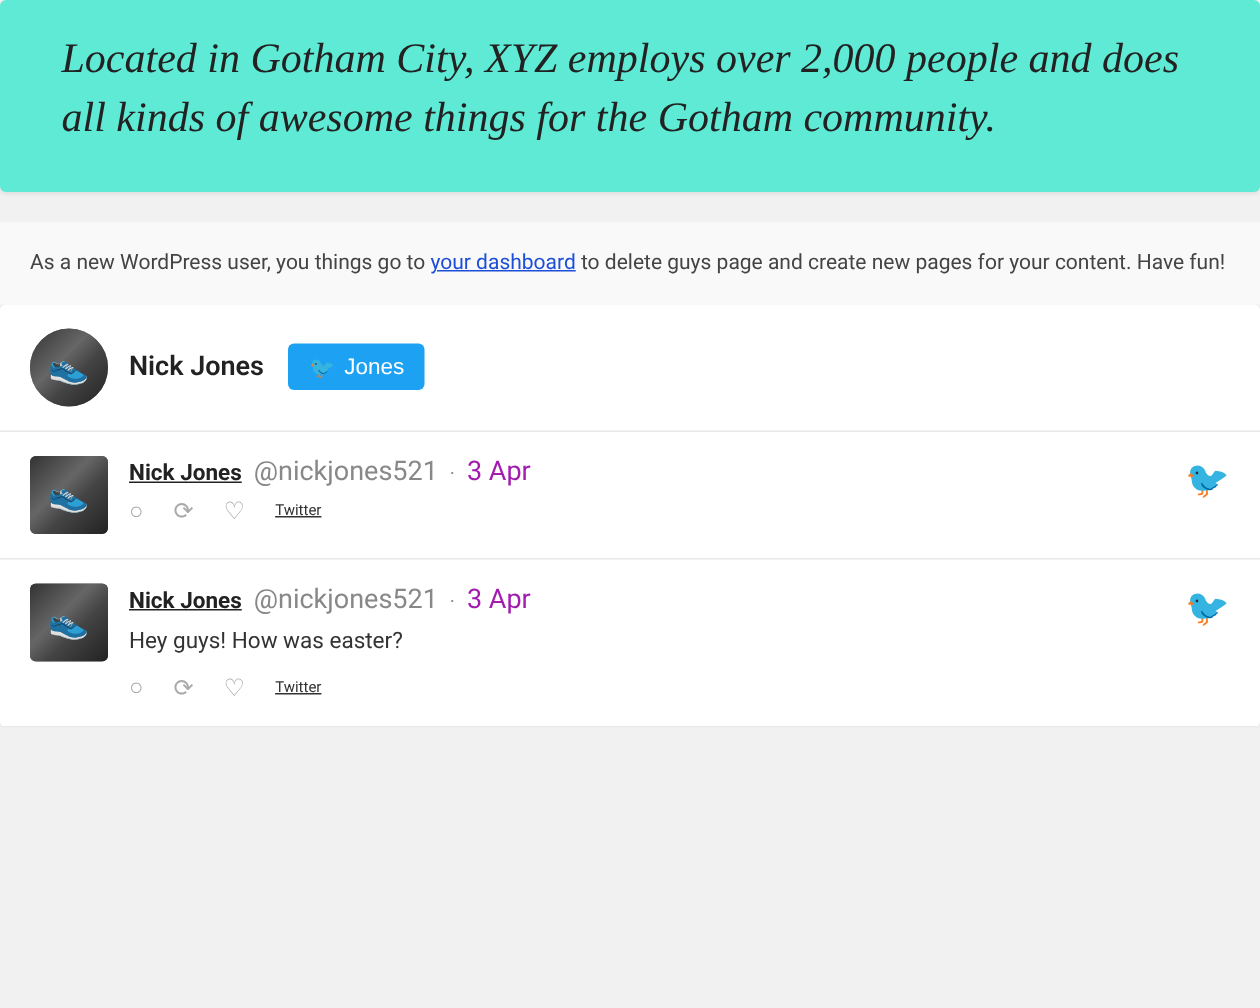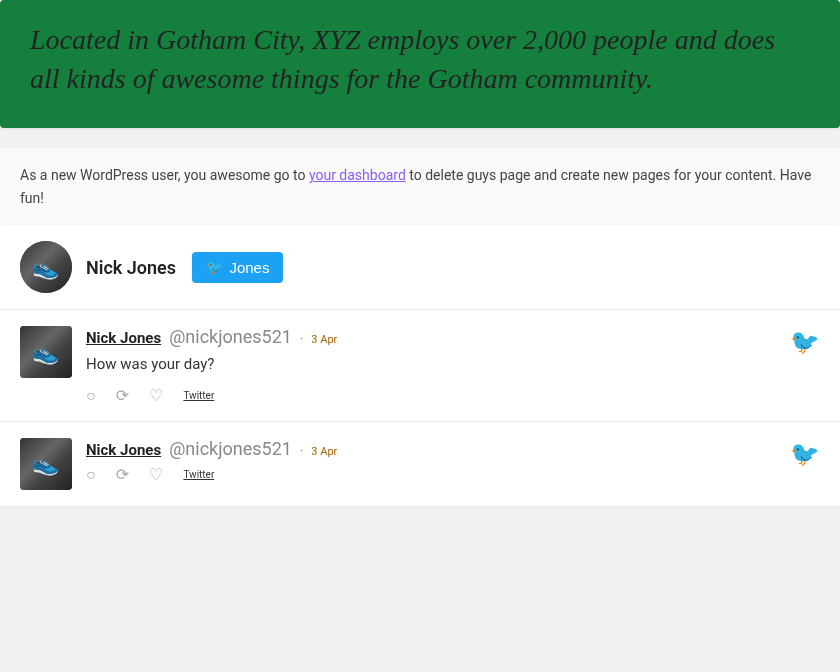--- a/index.html
+++ b/index.html
@@ -11,23 +11,23 @@
     }
 
     .page-wrapper {
       max-width: 840px;
       margin: 0 auto;
       background: #f1f1f1;
     }
 
     
     .quote-card {
-      background: #15803d;
-      border-radius: 4px;
-      padding: 20px 30px 30px 30px;
+      background: #5eead4;
+      border-radius: 4px;
+      padding: 20px 30px 30px 41px;
       margin-bottom: 20px;
       box-shadow: 0 1px 3px rgba(0,0,0,0.08);
     }
 
     .quote-text {
       font-family: Georgia, 'Times New Roman', serif;
       font-style: italic;
       font-size: 28px;
       line-height: 1.4;
       color: #222;
@@ -37,21 +37,21 @@
     .wp-note {
       background: #f9f9f9;
       padding: 16px 20px;
       font-size: 14px;
       color: #444;
       line-height: 1.6;
       margin-bottom: 0;
     }
 
     .wp-note a {
-      color: #8b5cf6;
+      color: #1d4ed8;
     }
 
     
     .twitter-widget {
       background: #fff;
       border-radius: 4px;
       padding: 0;
       box-shadow: 0 1px 3px rgba(0,0,0,0.06);
       overflow: hidden;
     }
@@ -140,22 +140,22 @@
       font-size: 18px;
       color: #888;
     }
 
     .tweet-dot {
       font-size: 13px;
       color: #888;
     }
 
     .tweet-date {
-      font-size: 11px;
-      color: #a16207;
+      font-size: 18px;
+      color: #a21caf;
     }
 
     .tweet-text {
       font-size: 15px;
       color: #333;
       line-height: 1.5;
       margin-bottom: 10px;
     }
 
     .tweet-actions {
@@ -205,21 +205,21 @@
 </head>
 <body>
 
 <div class="page-wrapper">
 
   <div class="quote-card">
     <p class="quote-text">Located in Gotham City, XYZ employs over 2,000 people and does all kinds of awesome things for the Gotham community.</p>
   </div>
 
   <div class="wp-note">
-    <span>As a new WordPress user, you awesome go to </span><a href="#">your dashboard</a><span> to delete guys page and create new pages for your content. Have fun!</span>
+    <span>As a new WordPress user, you things go to </span><a href="#">your dashboard</a><span> to delete guys page and create new pages for your content. Have fun!</span>
   </div>
 
   <div class="twitter-widget">
 
     <div class="twitter-header">
       <div class="avatar">
         <div class="shoe-avatar"></div>
       </div>
       <span class="user-name">Nick Jones</span>
       <button class="follow-btn">
@@ -232,21 +232,20 @@
       <div class="tweet-avatar">
         <div class="shoe-avatar"></div>
       </div>
       <div class="tweet-content">
         <div class="tweet-meta">
           <span class="tweet-username">Nick Jones</span>
           <span class="tweet-handle">@nickjones521</span>
           <span class="tweet-dot">·</span>
           <span class="tweet-date">3 Apr</span>
         </div>
-        <div class="tweet-text">How was your day?</div>
         <div class="tweet-actions">
           <span class="tweet-action-icon">○</span>
           <span class="tweet-action-icon">⟳</span>
           <span class="tweet-action-icon">♡</span>
           <a href="#" class="tweet-link">Twitter</a>
         </div>
       </div>
       <div class="twitter-logo-right">🐦</div>
     </div>
 
@@ -254,20 +253,21 @@
       <div class="tweet-avatar">
         <div class="shoe-avatar"></div>
       </div>
       <div class="tweet-content">
         <div class="tweet-meta">
           <span class="tweet-username">Nick Jones</span>
           <span class="tweet-handle">@nickjones521</span>
           <span class="tweet-dot">·</span>
           <span class="tweet-date">3 Apr</span>
         </div>
+        <div class="tweet-text">Hey guys! How was easter?</div>
         <div class="tweet-actions">
           <span class="tweet-action-icon">○</span>
           <span class="tweet-action-icon">⟳</span>
           <span class="tweet-action-icon">♡</span>
           <a href="#" class="tweet-link">Twitter</a>
         </div>
       </div>
       <div class="twitter-logo-right">🐦</div>
     </div>
 

